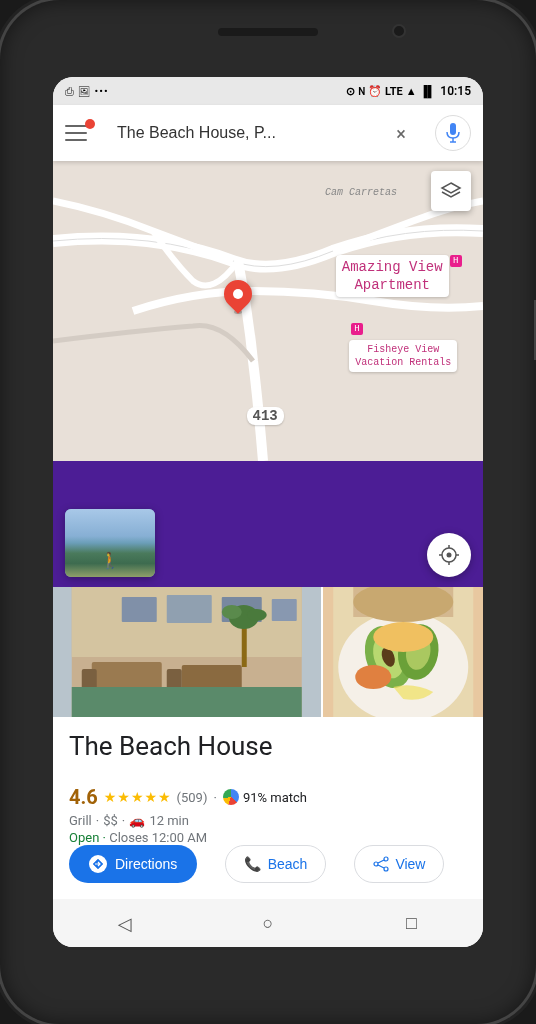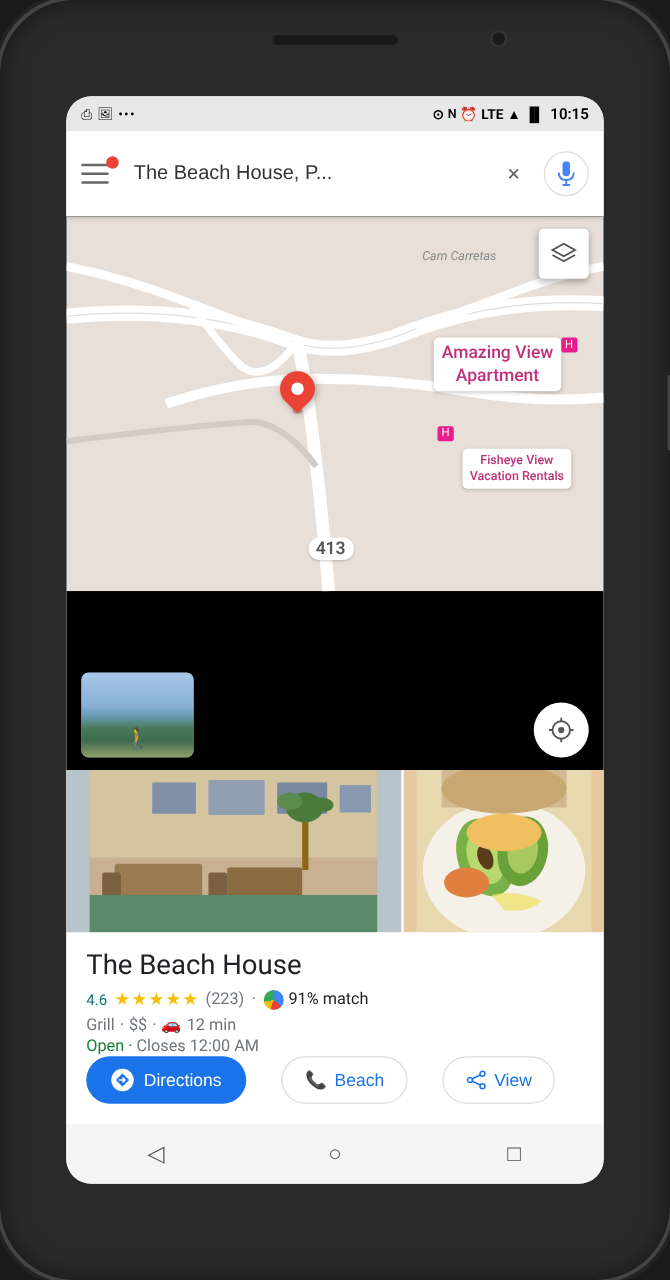--- a/index.html
+++ b/index.html
@@ -78,26 +78,26 @@
       gap: 4px;
     }
     .status-right {
       display: flex;
       align-items: center;
       gap: 3px;
       font-weight: 600;
     }
     
     .search-bar {
-      height: 68px;
+      height: 56px;
       background: #fff;
       display: flex;
       align-items: center;
       padding: 0 12px;
-      gap: 10px;
+      gap: 20px;
       box-shadow: 0 2px 4px rgba(0,0,0,0.15);
       flex-shrink: 0;
       z-index: 10;
     }
     .hamburger-btn {
       position: relative;
       width: 32px;
       height: 32px;
       display: flex;
       flex-direction: column;
@@ -150,23 +150,24 @@
       justify-content: center;
       color: #4285f4;
       font-size: 16px;
       flex-shrink: 0;
       cursor: pointer;
     }
     
     .map-area {
       flex: 1;
       position: relative;
-      background: #000000;
+      background: #4c1d95;
       overflow: hidden;
       min-height: 0;
+      font-family: Liberation Mono, monospace;
     }
     
     .map-bg {
       position: absolute;
       top: 0; left: 0; right: 0; bottom: 0;
     }
     .road-label {
       position: absolute;
       font-size: 10px;
       background: white;
@@ -282,36 +283,36 @@
       overflow: hidden;
       background: #e8c8a0;
     }
     
     .place-info {
       background: #fff;
       padding: 14px 16px 16px;
       flex-shrink: 0;
     }
     .place-name {
-      font-size: 22px;
+      font-size: 26px;
       font-weight: 400;
       color: #202124;
-      margin-bottom: 6px;
+      margin-bottom: 24px;
     }
     .place-rating-row {
       display: flex;
       align-items: center;
       gap: 6px;
       margin-bottom: 4px;
       flex-wrap: wrap;
     }
     .rating-number {
-      font-size: 12px;
-      color: #0f766e;
-      font-weight: 400;
+      font-size: 20px;
+      color: #a16207;
+      font-weight: 700;
     }
     .stars {
       display: flex;
       gap: 1px;
     }
     .star {
       color: #fbbc04;
       font-size: 14px;
     }
     .star-half {
@@ -640,21 +641,21 @@
 
       <div class="place-rating-row">
         <span class="rating-number">4.6</span>
         <div class="stars">
           <span class="star">★</span>
           <span class="star">★</span>
           <span class="star">★</span>
           <span class="star">★</span>
           <span class="star-half">★</span>
         </div>
-        <span class="review-count">(223)</span>
+        <span class="review-count">(509)</span>
         <span class="dot-sep">·</span>
         <div class="match-badge">
           <div class="match-circle"></div>
           <span>91% match</span>
         </div>
       </div>
 
       <div class="place-meta">
         <span>Grill</span>
         <span>·</span>

